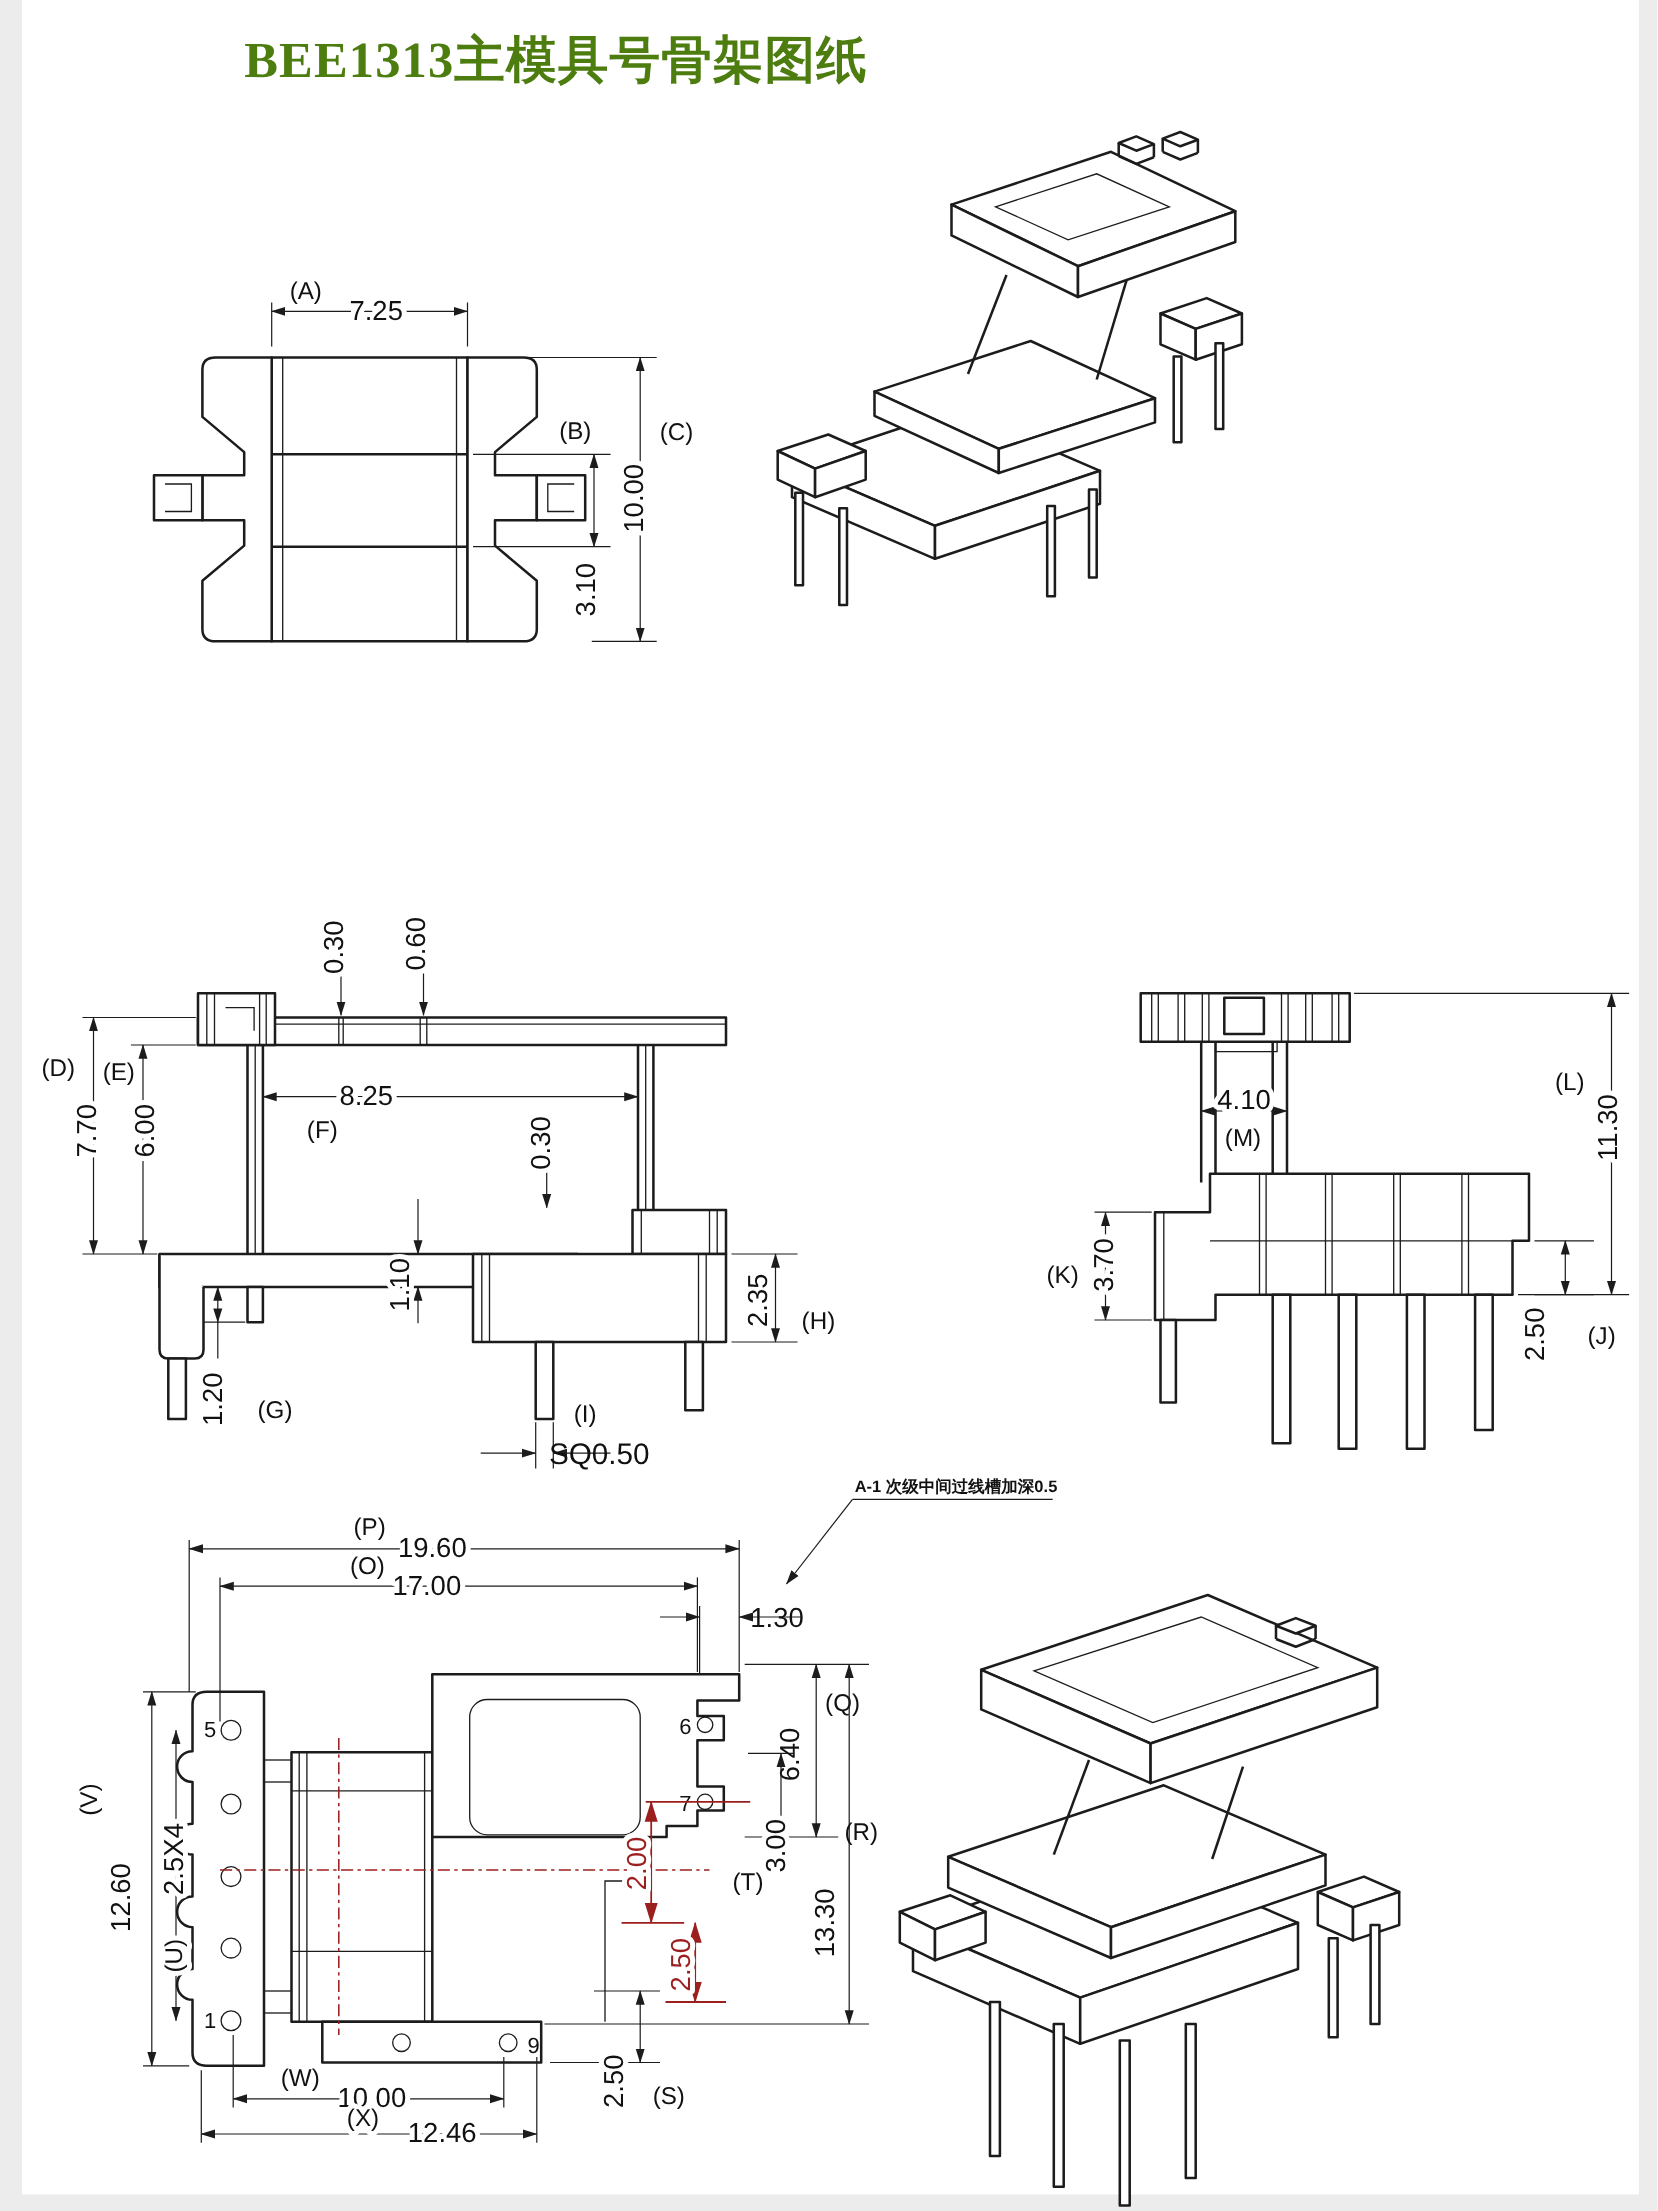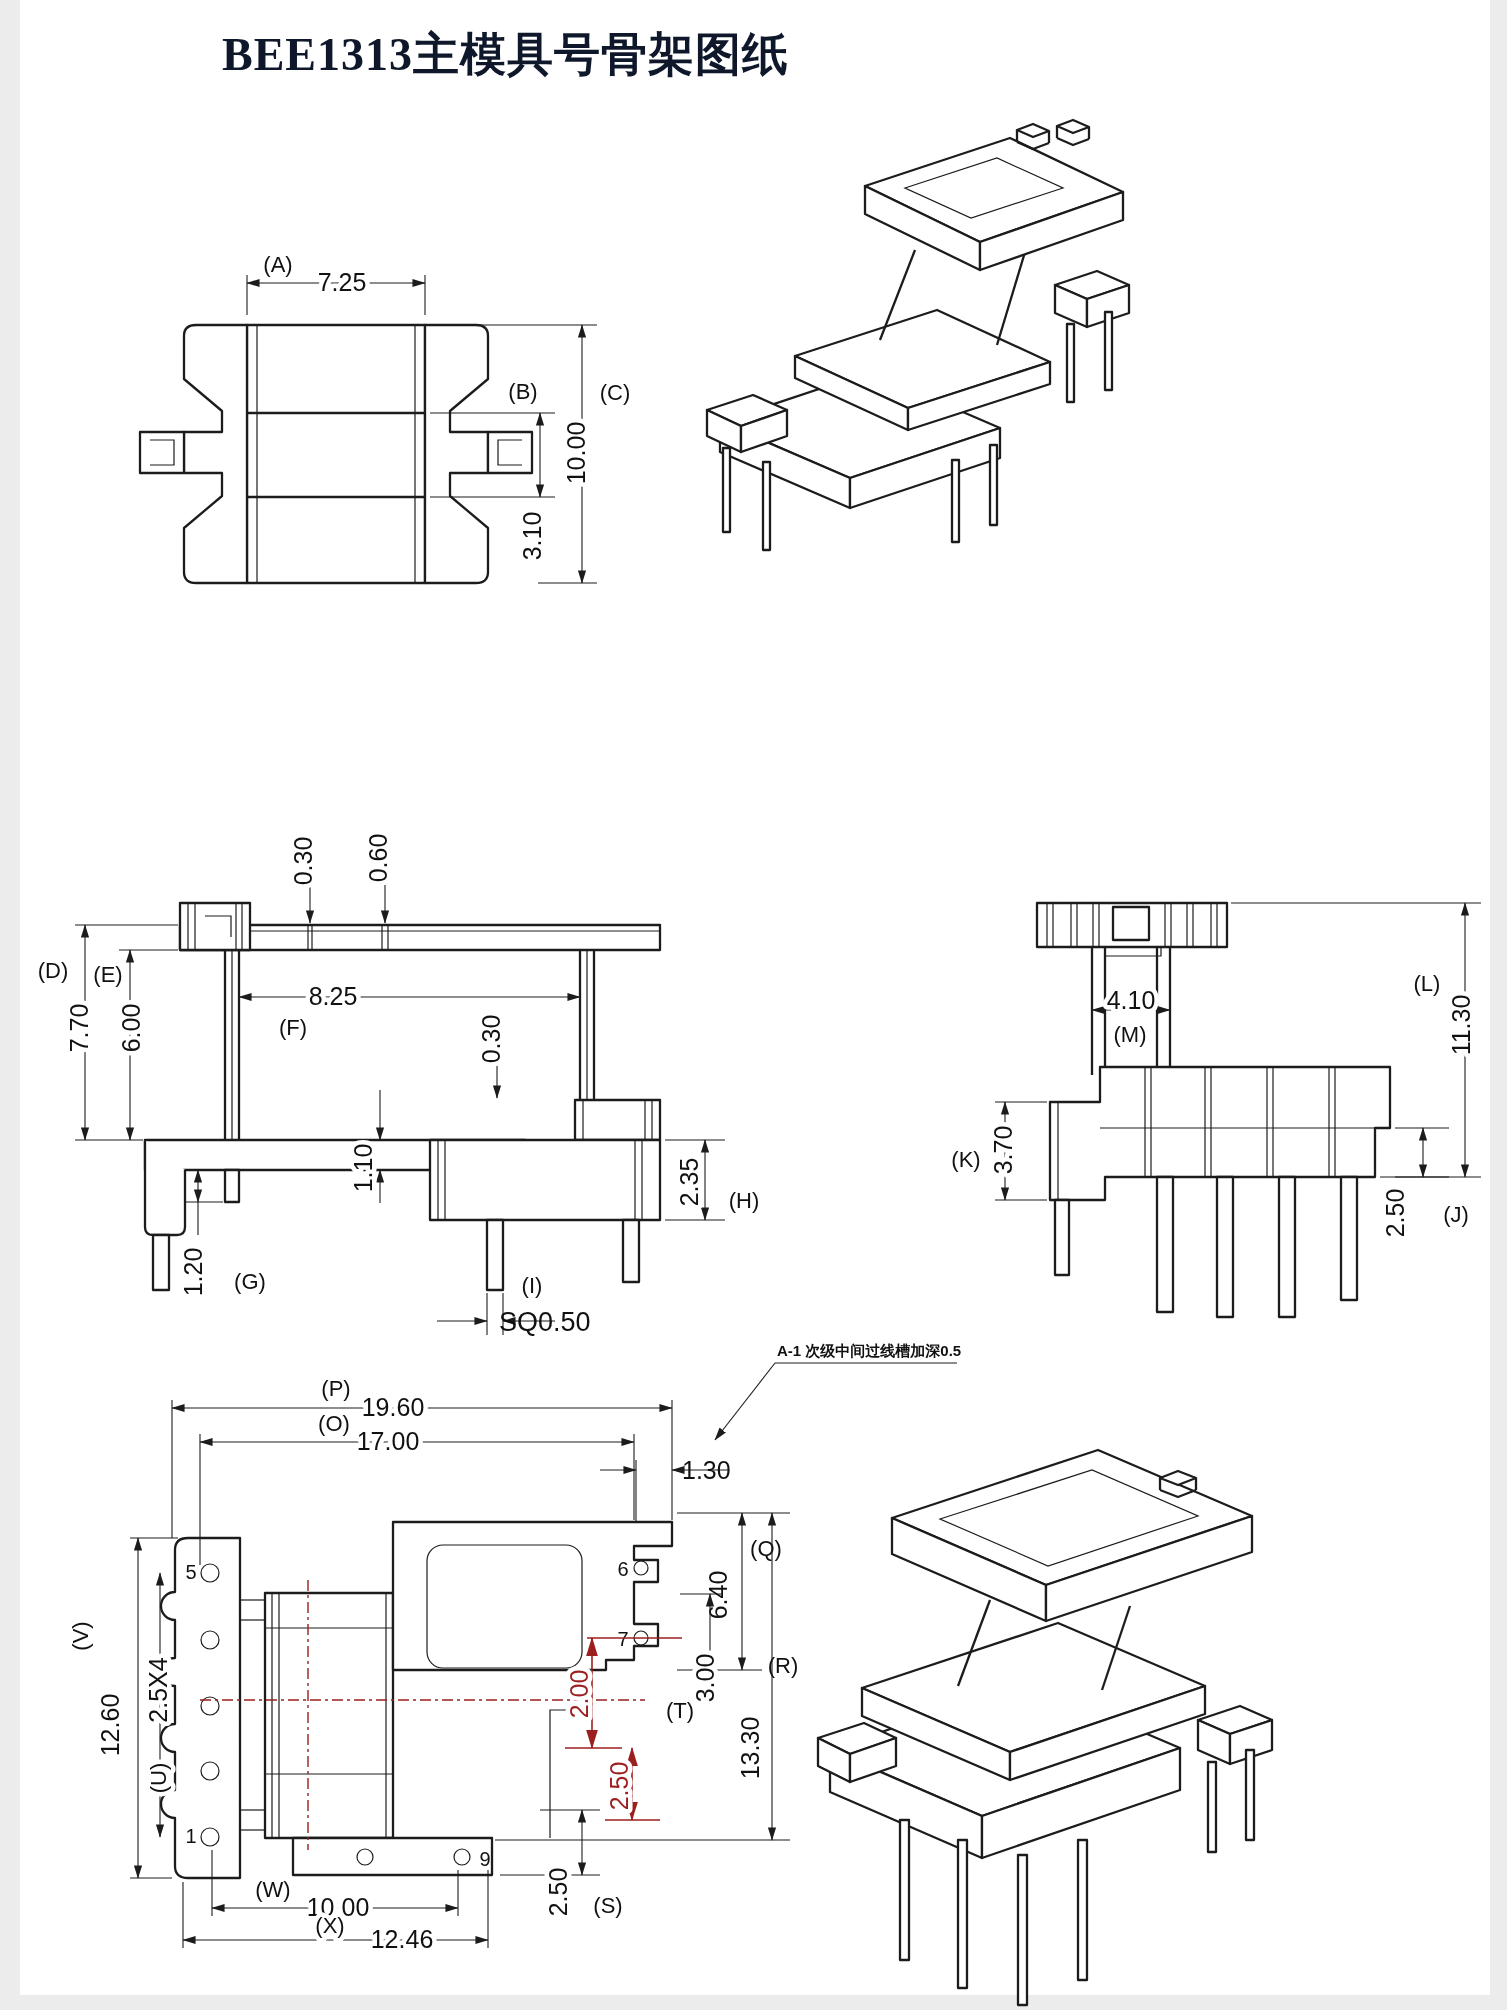--- a/index.html
+++ b/index.html
@@ -1,20 +1,20 @@
 <!DOCTYPE html>
 <html><head>
 <meta charset="utf-8">
 <style>
   html,body{margin:0;padding:0;background:#fff;}
   #page{position:relative;width:1507px;height:2010px;background:#ffffff;overflow:hidden;
         font-family:"Liberation Sans",sans-serif;}
   .edge{position:absolute;background:#ececec;}
   #title{position:absolute;left:222px;top:24px;font-family:"Liberation Serif",serif;
-         font-weight:700;font-size:46px;color:#0f172a;letter-spacing:1px;white-space:nowrap;}
+         font-weight:700;font-size:46px;color:#4d7c0f;letter-spacing:1px;white-space:nowrap;}
   .v{position:absolute;}
   svg{overflow:visible;}
   .ol{stroke:#1c1c1c;stroke-width:2.3;fill:none;stroke-linejoin:round;}
   .of{stroke:#1c1c1c;stroke-width:2.3;fill:#ffffff;stroke-linejoin:round;}
   .il{stroke:#1c1c1c;stroke-width:1.2;fill:none;}
   .dl{stroke:#1c1c1c;stroke-width:1.1;fill:none;}
   .rl{stroke:#9c1f1f;stroke-width:1.6;fill:none;}
   .rdash{stroke:#9c1f1f;stroke-width:1.4;fill:none;stroke-dasharray:11 4 3 4;}
   text{fill:#111;font-family:"Liberation Sans",sans-serif;}
   .t{font-size:25px;}

